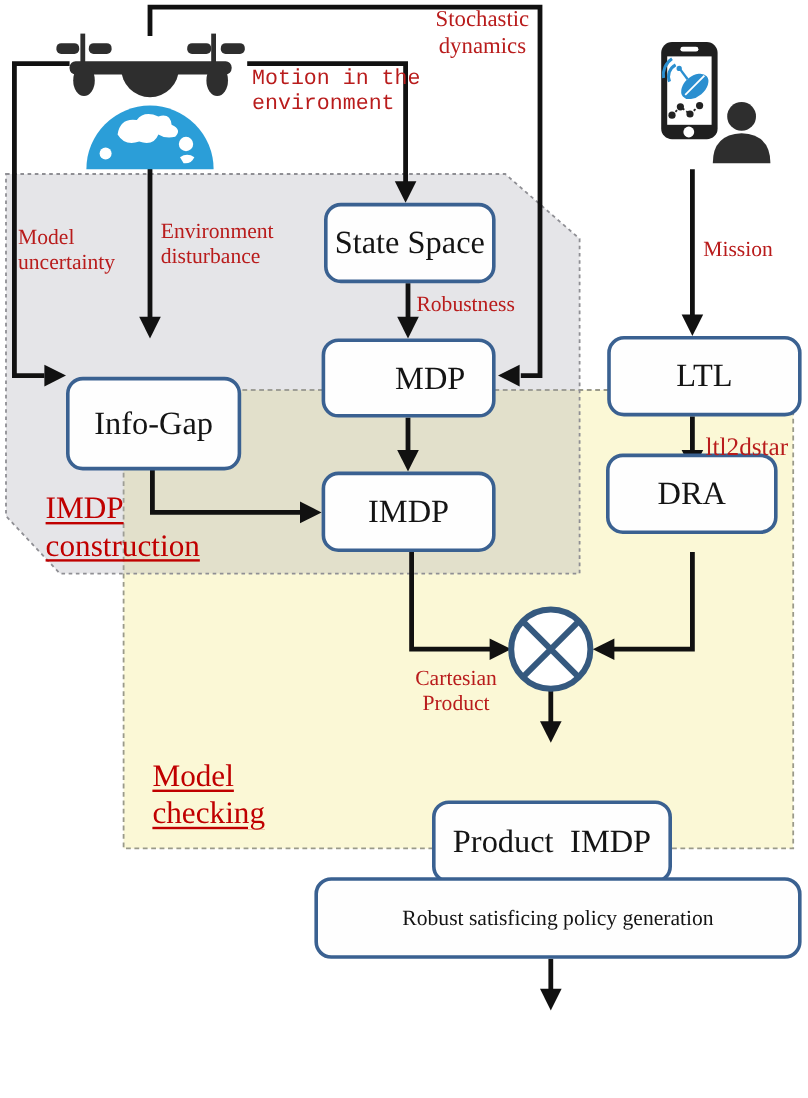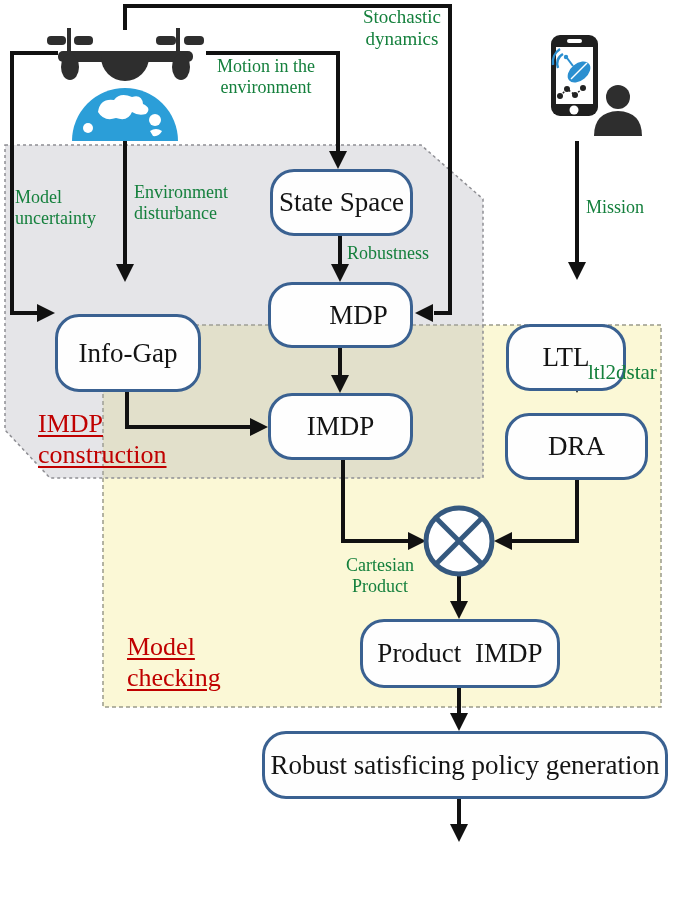--- a/index.html
+++ b/index.html
@@ -4,27 +4,27 @@
 <style>
   html,body { margin:0; padding:0; background:#ffffff; }
   .canvas {
     position:relative; width:673px; height:915px; background:#ffffff;
     font-family:"Liberation Serif","DejaVu Serif",serif; color:#111;
     overflow:hidden;
   }
   .layer { position:absolute; left:0; top:0; }
   .node {
     position:absolute; box-sizing:border-box;
-    background:#fefefe; border:3px solid #3a6191; border-radius:24px;
+    background:#fefefe; border:3px solid #3a6191; border-radius:14px;
     display:flex; align-items:center; justify-content:center;
     font-size:27px; color:#141414; text-align:center; line-height:1.05;
   }
-  .node.small { font-size:27px; }
-  .node.wide-space { word-spacing:7px; }
-  .lbl { position:absolute; font-size:18px; line-height:1.18; color:#15803d; }
+  .node.small { font-size:18px; }
+  .node.wide-space { word-spacing:7px;margin-top:48px; }
+  .lbl { position:absolute; font-size:18px; line-height:1.18; color:#b91c1c; }
   .lbl.center { text-align:center; }
   .lbl.tiny { font-size:21px; }
   .redlbl {
     position:absolute; font-size:26px; line-height:1.18; color:#c00000;
     text-decoration:underline; text-underline-offset:3px;
     text-decoration-thickness:2px;
   }
   .redlbl div, .lbl div { white-space:nowrap; }
 </style>
 </head>
@@ -128,47 +128,47 @@
   </div>
 
   <div class="node" style="left:55px; top:282px; width:146px; height:78px;margin-top:32px;">
     <span>Info-Gap</span>
   </div>
 
   <div class="node" style="left:268px; top:282px; width:145px; height:66px;padding-left:36px;">
     <span>MDP</span>
   </div>
 
-  <div class="node" style="left:506px; top:280px; width:120px; height:67px;margin-top:44px;">
+  <div class="node" style="left:506px; top:280px; width:162px; height:67px;">
     <span>LTL</span>
   </div>
 
   <div class="node" style="left:268px; top:393px; width:145px; height:67px;">
     <span>IMDP</span>
   </div>
 
-  <div class="node" style="left:505px; top:413px; width:143px; height:67px;">
+  <div class="node" style="left:505px; top:378px; width:143px; height:67px;">
     <span>DRA</span>
   </div>
 
   <div class="node wide-space" style="left:360px; top:619px; width:200px; height:69px;">
     <span>Product IMDP</span>
   </div>
 
   <div class="node small" style="left:262px; top:731px; width:406px; height:68px;">
     <span>Robust satisficing policy generation</span>
   </div>
 
 
   <div class="lbl center" style="left:352px; top:6px; width:100px; font-size:19px;">
     <div>Stochastic</div>
     <div>dynamics</div>
   </div>
 
-  <div class="lbl center" style="left:210px; top:56px; width:112px;">
+  <div class="lbl center" style="left:210px; top:56px; width:112px;font-family:Liberation Mono, monospace;">
     <div>Motion in the</div>
     <div>environment</div>
   </div>
 
   <div class="lbl" style="left:15px; top:187px; width:110px;">
     <div>Model</div>
     <div>uncertainty</div>
   </div>
 
   <div class="lbl" style="left:134px; top:182px; width:120px;">

